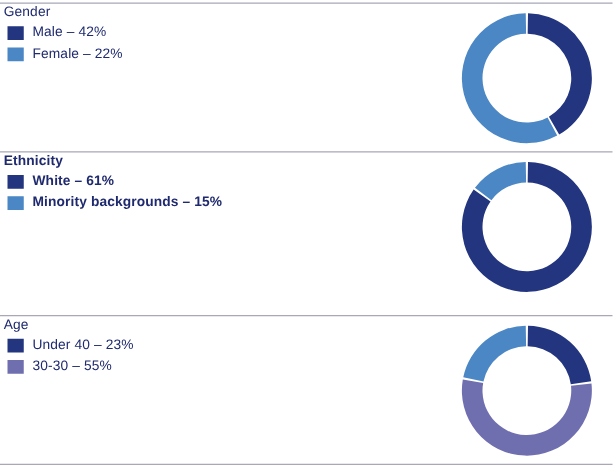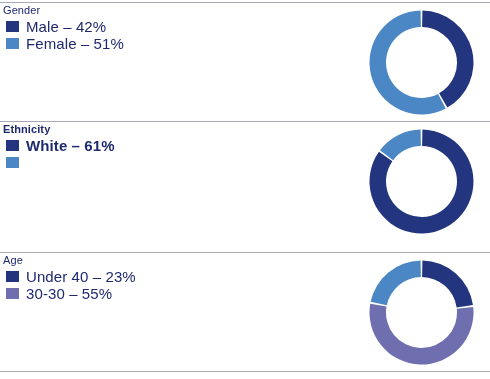--- a/index.html
+++ b/index.html
@@ -61,21 +61,21 @@
     align-items: center;
     height: 16px;
     margin-bottom: 1px;
   }
   .swatch {
     width: 13px;
     height: 11px;
     flex: 0 0 13px;
   }
   .legend-label {
-    font-size: 15px;
+    font-size: 11px;
     color: #1f2a6e;
     margin-left: 7px;
     white-space: nowrap;
     letter-spacing: 0.1px;
   }
 
   .donut-wrap {
     position: absolute;
     right: 12px;
     top: 2px;
@@ -94,40 +94,41 @@
 
   <div class="section sec-gender">
     <div class="sec-title">Gender</div>
     <div class="legend">
       <div class="legend-item">
         <span class="swatch" style="background: rgb(35, 53, 127);"></span>
         <span class="legend-label">Male – 42%</span>
       </div>
       <div class="legend-item">
         <span class="swatch" style="background: rgb(74, 135, 196);"></span>
-        <span class="legend-label">Female – 51%</span>
+        <span class="legend-label">Female – 22%</span>
       </div>
     </div>
     <div class="donut-wrap">
         <svg width="113" height="113" viewBox="0 0 113 113">
           <path d="M 57.407525134738734 4.507919851867655 A 52 52 0 0 1 82.3426459734329 101.62380357518427 L 74.14257561647823 87.30567359459695 A 35.5 35.5 0 0 0 57.11956042852356 21.005406821948107 Z" fill="#23357f"></path>
           <path d="M 80.75210529767435 102.49821071118436 A 52 52 0 1 1 55.59247486526126 4.507919851867655 L 55.88043957147644 21.005406821948107 A 35.5 35.5 0 1 0 73.05672573206616 87.90262462013547 Z" fill="#4a87c4"></path>
         </svg>
       </div>
   </div>
 
   <div class="section sec-ethnicity">
     <div class="sec-title">Ethnicity</div>
     <div class="legend">
       <div class="legend-item">
         <span class="swatch" style="background: rgb(35, 53, 127);"></span>
         <span class="legend-label">White – 61%</span>
       </div>
       <div class="legend-item">
         <span class="swatch" style="background: rgb(74, 135, 196);"></span>
+        <span class="legend-label">Minority backgrounds – 15%</span>
       </div>
     </div>
     <div class="donut-wrap">
         <svg width="113" height="113" viewBox="0 0 113 113">
           <path d="M 57.407525134738734 4.507919851867655 A 52 52 0 1 1 13.904093696972417 26.674025309745616 L 27.420102427740783 36.13803650953787 A 35.5 35.5 0 1 0 57.11956042852356 21.005406821948107 Z" fill="#23357f"></path>
           <path d="M 14.97095347754076 25.205618796093503 A 52 52 0 0 1 55.59247486526126 4.507919851867655 L 55.88043957147644 21.005406821948107 A 35.5 35.5 0 0 0 28.148439393321098 35.13556667810229 Z" fill="#4a87c4"></path>
         </svg>
       </div>
   </div>
 

